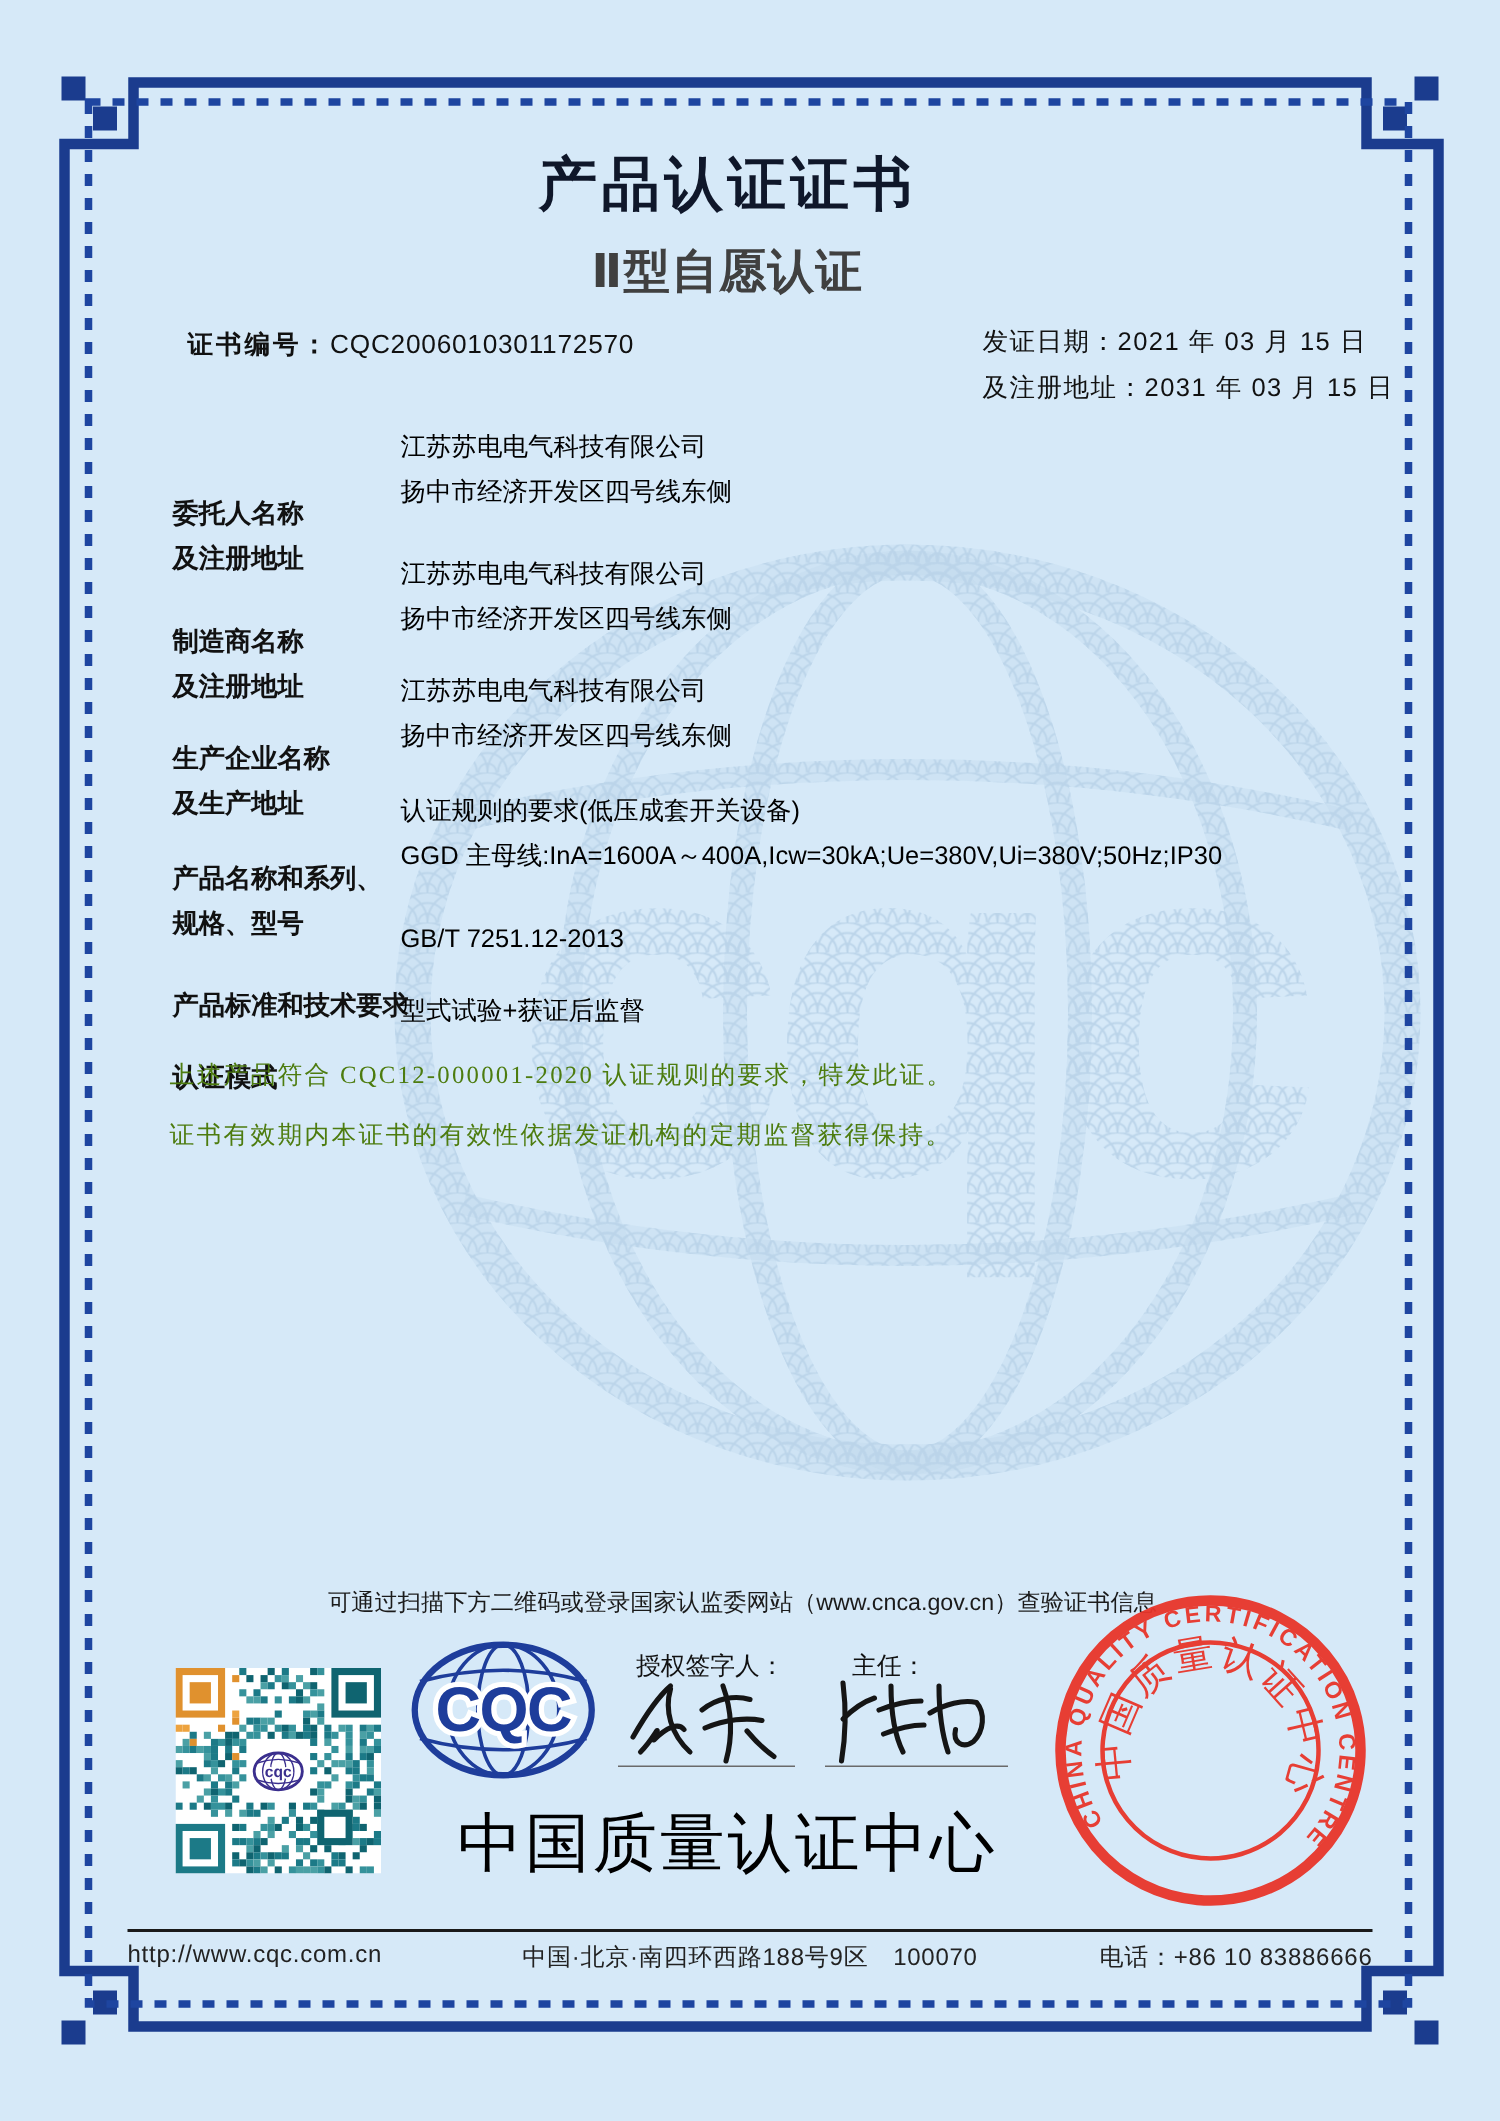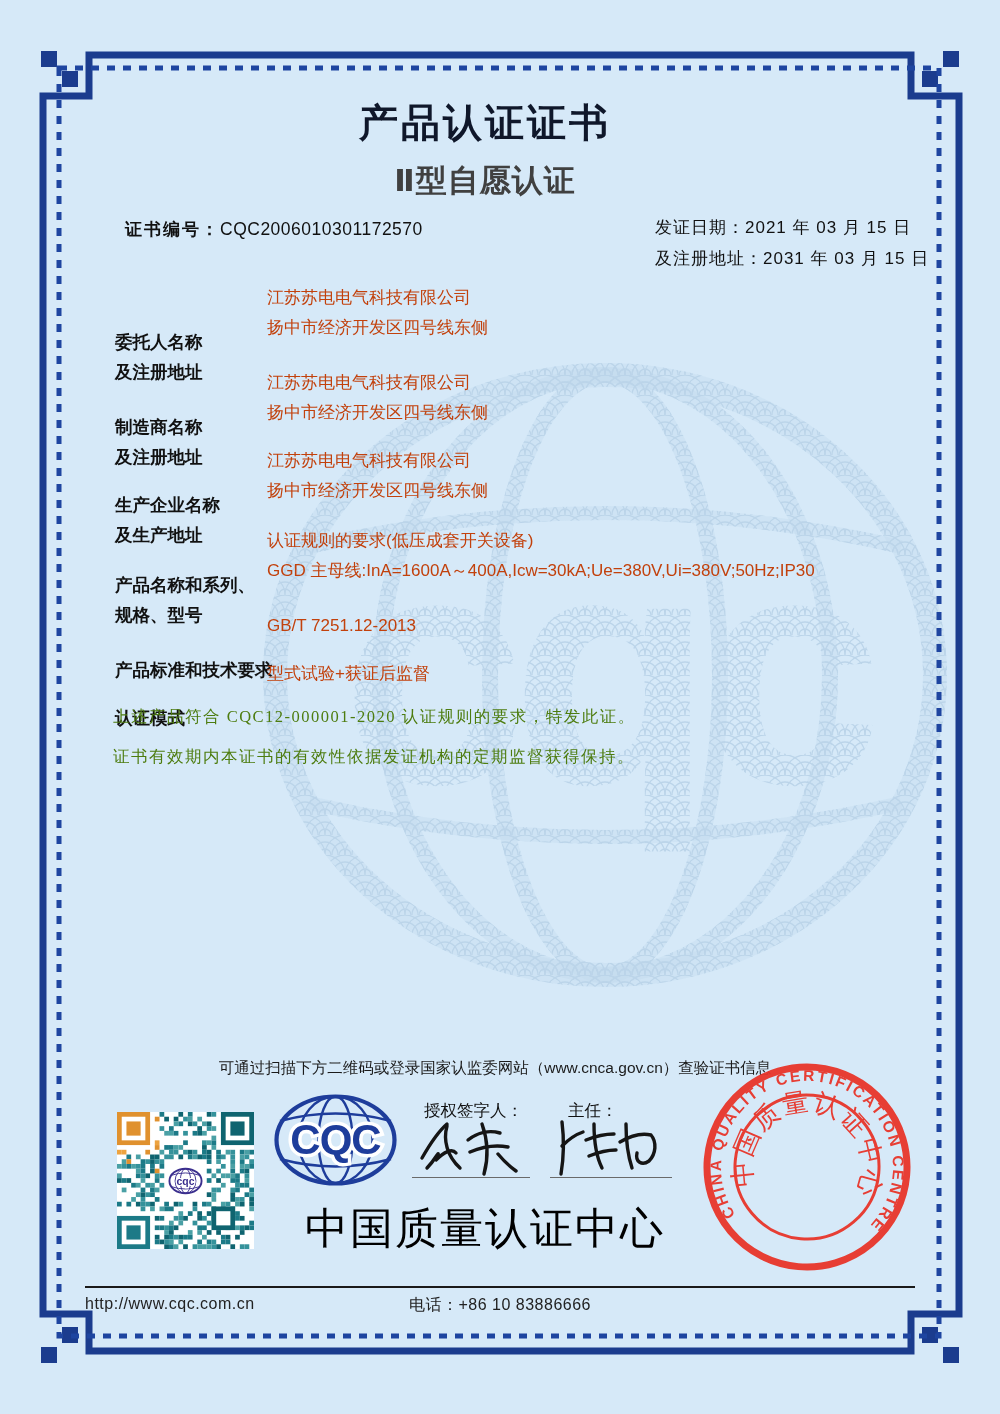--- a/index.html
+++ b/index.html
@@ -12,21 +12,21 @@
   .subtitle{position:absolute;top:160px;left:60px;right:90px;text-align:center;
          font-size:31px;font-weight:bold;letter-spacing:1px;color:#404040;}
   .cert-line{position:absolute;left:125px;top:218px;font-size:17px;white-space:nowrap;}
   .cert-line .lbl{font-family:"Liberation Serif","DejaVu Serif",serif;font-weight:bold;letter-spacing:2px;}
   .cert-line .val{font-size:17.5px;letter-spacing:.5px;}
   .date-block{position:absolute;left:655px;top:212px;font-size:17px;line-height:31px;white-space:nowrap;}
   .date-block .lbl{font-family:"Liberation Serif","DejaVu Serif",serif;font-weight:normal;letter-spacing:1px;}
   .date-block .val{letter-spacing:1px;}
   .f-row{position:absolute;left:115px;width:800px;}
   .f-row .lab{position:absolute;left:0;top:0;font-weight:bold;font-size:17.5px;line-height:30px;white-space:nowrap;margin-top:44px;}
-  .f-row .val{position:absolute;left:152px;top:0;font-size:17px;line-height:30px;white-space:nowrap;color:#c2410c;}
+  .f-row .val{position:absolute;left:152px;top:0;font-size:17px;line-height:30px;white-space:nowrap;color:#000000;}
   .r1{top:283px}.r2{top:368px}.r3{top:446px}.r4{top:526px}.r5{top:611px}.r6{top:659px}
   .stmt{position:absolute;left:113px;font-family:"Liberation Serif","DejaVu Serif",serif;
         font-size:16.5px;letter-spacing:1.5px;color:#4d7c0f;white-space:nowrap;}
   .s1{top:706px}.s2{top:746px}
   .verify{position:absolute;top:1058px;left:30px;right:40px;text-align:center;font-size:15.5px;color:#1b1b1b;}
   .qr{position:absolute;left:117px;top:1112px;width:137px;height:137px;}
   .cqc-logo{position:absolute;left:273px;top:1094px;width:125px;height:92px;}
   .org-name{position:absolute;top:1200px;left:235px;width:500px;text-align:center;
             font-size:43px;letter-spacing:2px;color:#000;}
   .sig-label{position:absolute;top:1100px;font-weight:normal;font-size:16.5px;white-space:nowrap;}
@@ -522,16 +522,17 @@
       <textPath href="#sealEn" startOffset="50%" text-anchor="middle">CHINA  QUALITY  CERTIFICATION  CENTRE</textPath>
     </text>
     <text font-size="26" fill="#e8352a" letter-spacing="2" font-family="&quot;Liberation Sans&quot;,&quot;DejaVu Sans&quot;,sans-serif">
       <textPath href="#sealCn" startOffset="50%" text-anchor="middle">中国质量认证中心</textPath>
     </text>
   </svg>
 
   <div class="foot-rule"></div>
   <div class="footer">
     <span>http://www.cqc.com.cn</span>
+    <span class="c">中国·北京·南四环西路188号9区　100070</span>
     <span class="r">电话：+86 10 83886666</span>
   </div>
 
 </div>
 
 </body></html>

